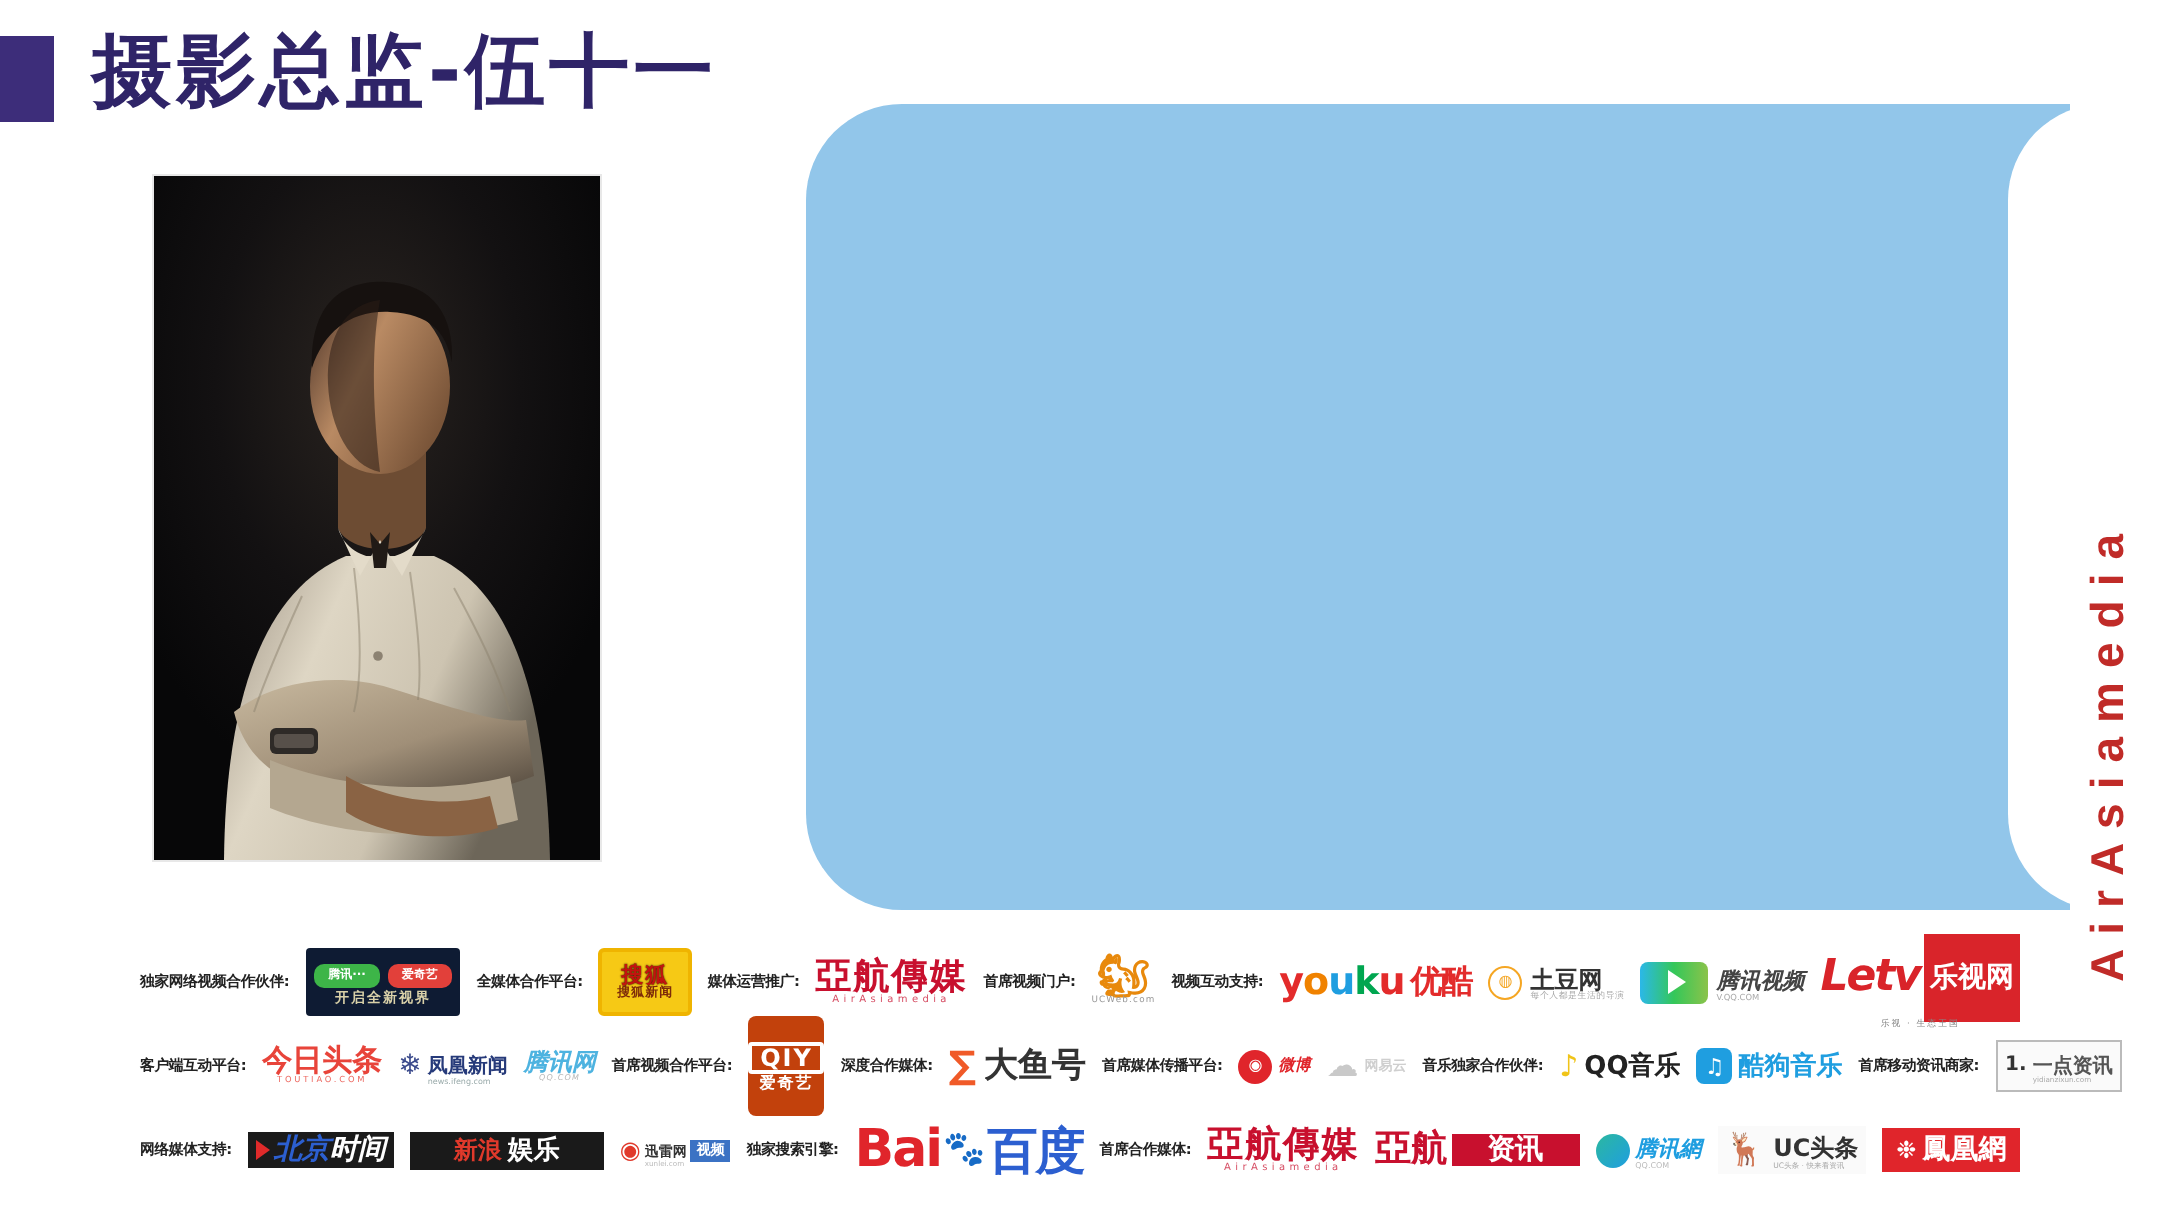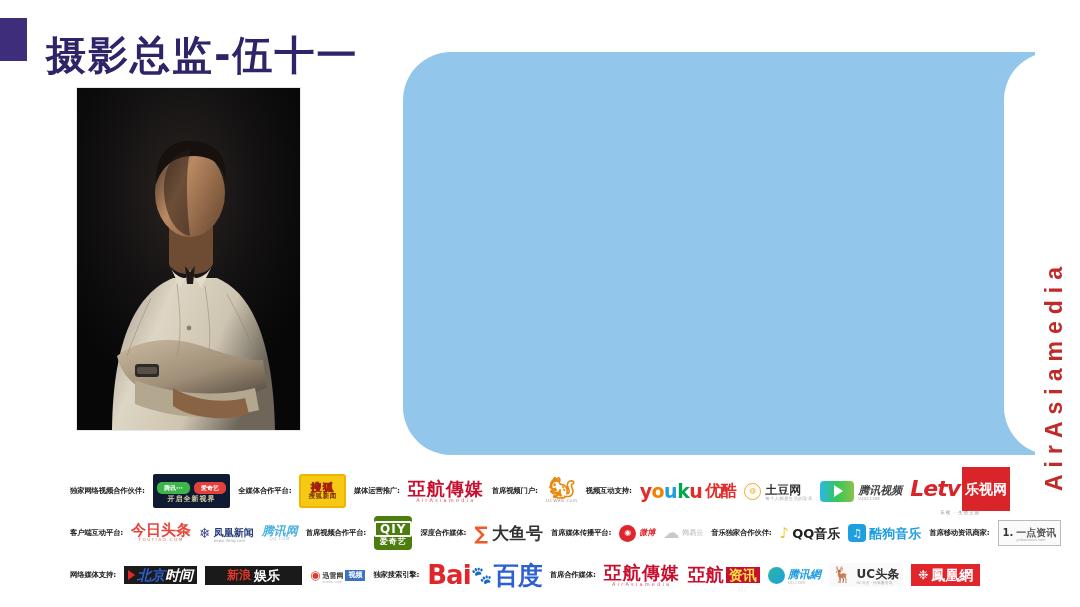--- a/index.html
+++ b/index.html
@@ -4,21 +4,21 @@
 <style>
   * { margin:0; padding:0; box-sizing:border-box; }
   html,body { width:1080px; height:607px; overflow:hidden; background:#ffffff;
     font-family:"Liberation Sans","DejaVu Sans",sans-serif; }
 
   .slide { position:relative; width:1080px; height:607px; background:#fff; }
 
   
   .purple-mark { position:absolute; left:0px; top:18px; width:27px; height:43px;
     background:#3d2d7a; }
-  .slide-title { position:absolute; left:46px; top:28px; font-size:40px;
+  .slide-title { position:absolute; left:46px; top:8px; font-size:40px;
     font-weight:bold; color:#2f2468; letter-spacing:2px;
     font-family:"DejaVu Sans","Liberation Sans",sans-serif; white-space:nowrap; }
 
   
   .portrait-frame { position:absolute; left:77px; top:88px; width:223px; height:342px;
     background:#0a0a0c; overflow:hidden; box-shadow:0 0 0 1px #e8e8e8; }
   .portrait-svg { display:block; width:100%; height:100%; }
 
   
   .blue-card { position:absolute; left:403px; top:52px; width:632px; height:403px;
@@ -106,21 +106,21 @@
   .tt-sub { color:#e8443a; font-size:4.2px; letter-spacing:1.4px; font-weight:normal; opacity:.8;}
 
   .lg-fhnews { display:flex; align-items:center; gap:3px; }
   .fh-ico { color:#3b4a8c; font-size:14px; }
   .fh-text { color:#263a7a; font-size:10px; }
   .fh-sub { color:#9aa; font-size:4px; display:block; font-weight:normal;}
 
   .lg-tengxunw { color:#4eb3e0; font-size:12px; font-style:italic; flex-direction:column;}
   .tx-sub { color:#bbb; font-size:4px; font-weight:normal; letter-spacing:.6px;}
 
-  .lg-iqiyi { background:#4d7c0f; color:#fff; width:58px; height:34px;
+  .lg-iqiyi { background:#c2410c; color:#fff; width:58px; height:50px;
     flex-direction:column; border-radius:4px; gap:1px; }
   .iq-box { border:2px solid #fff; font-size:12px; padding:0 4px; letter-spacing:1px;
     border-radius:2px; }
   .iq-cn { font-size:8px; letter-spacing:1px; }
 
   .lg-dayu { display:flex; align-items:center; gap:4px; }
   .dy-d { color:#f05a28; font-size:19px; }
   .dy-text { color:#333; font-size:17px; }
 
   .lg-weibo { display:flex; align-items:center; gap:3px; }
@@ -163,21 +163,21 @@
   .xl-t { color:#333; font-size:7px; }
   .xl-sub { color:#bbb; font-size:3.6px; display:block; font-weight:normal;}
 
   .lg-baidu { display:flex; align-items:center; }
   .bd-bai { color:#e0252b; font-size:26px; font-weight:bold; letter-spacing:-1px;}
   .bd-paw { color:#2c5fd0; font-size:17px; margin:0 1px;}
   .bd-du { color:#2c5fd0; font-size:25px; letter-spacing:-1px;}
 
   .lg-yhzixun { display:flex; align-items:center; gap:2px; }
   .yz-a { color:#c8102e; font-size:18px; }
-  .yz-b { background:#c8102e; color:#fde047; font-size:14px; padding:1px 3px; }
+  .yz-b { background:#c8102e; color:#ffffff; font-size:14px; padding:1px 18px; }
 
   .lg-qqnet { display:flex; align-items:center; gap:3px; }
   .qn-c { width:17px;height:17px;border-radius:50%;
     background:linear-gradient(135deg,#2bb8a0,#1f9ee0); }
   .qn-t { color:#1f9ee0; font-size:11px; font-style:italic;}
   .qn-sub { color:#bbb; font-size:4px; display:block; font-weight:normal;}
 
   .lg-uctt { background:#fafafa; display:flex; align-items:center; gap:4px; padding:2px 4px;}
   .uc-deer { color:#d8a400; font-size:16px; }
   .uc-t { color:#333; font-size:12px; }

